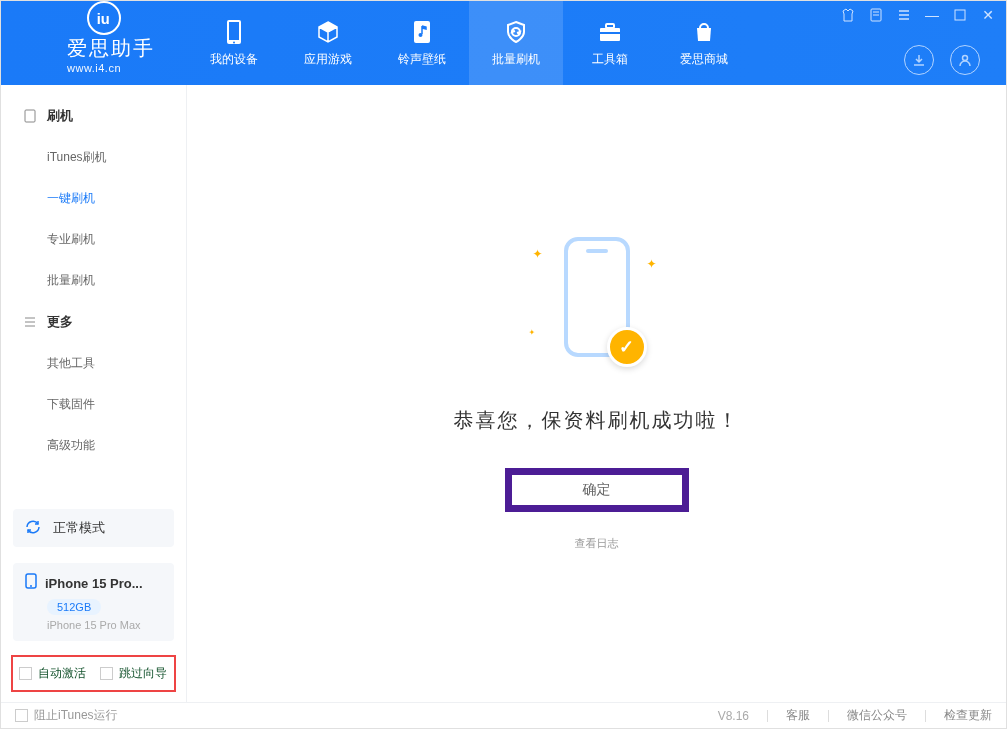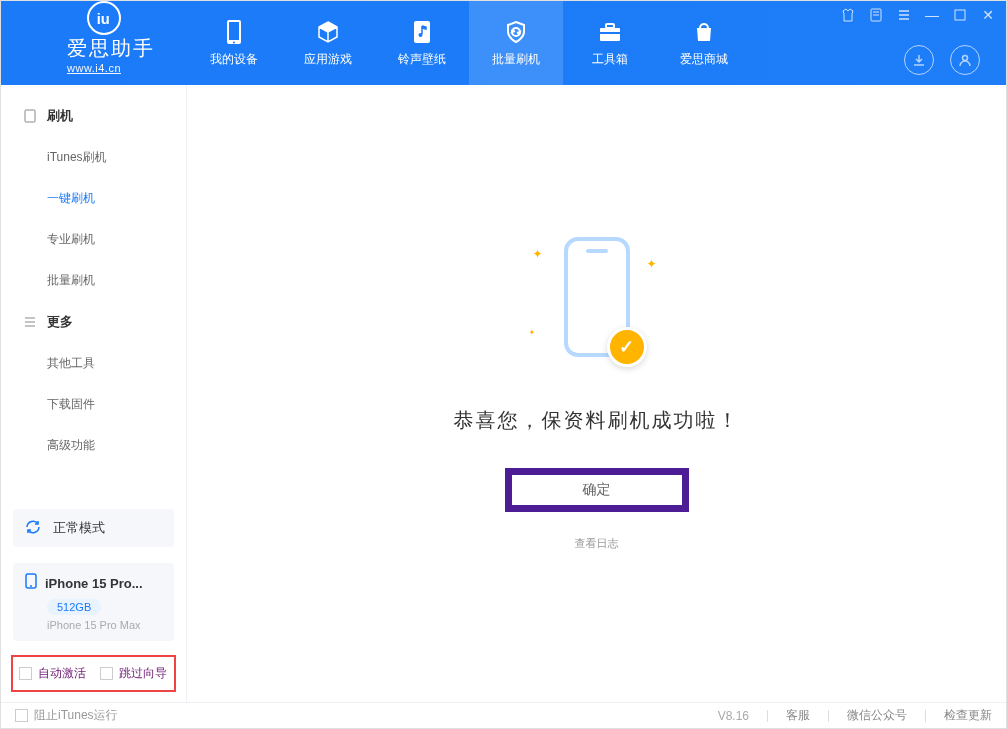--- a/index.html
+++ b/index.html
@@ -4,21 +4,21 @@
   <style>
     * { margin: 0; padding: 0; box-sizing: border-box; font-family: "Microsoft YaHei", Arial, sans-serif; }
     body { width: 1007px; height: 729px; background: #fff; position: relative; overflow: hidden; border: 1px solid #e0e0e0; }
     
     
     .header { height: 84px; background: linear-gradient(90deg, #1a7af8 0%, #1e7ef8 100%); display: flex; align-items: stretch; }
     .logo-area { width: 186px; display: flex; align-items: center; padding-left: 20px; flex-direction: column; }
     .logo-badge { width: 34px; height: 34px; border-radius: 50%; border: 2px solid #fff; display: flex; align-items: center; justify-content: center; color: #fff; font-weight: bold; font-size: 18px; position: relative; }
     .logo-text { margin-left: 14px; color: #fff; }
     .logo-text .cn { font-size: 20px; font-weight: 500; letter-spacing: 2px; }
-    .logo-text .en { font-size: 11px; opacity: 0.95; letter-spacing: 0.5px; text-decoration: underline; }
+    .logo-text .en { font-size: 11px; opacity: 0.95; letter-spacing: 0.5px; }
     
     .nav-tabs { display: flex; flex: 1; }
     .nav-tab { width: 94px; display: flex; flex-direction: column; align-items: center; justify-content: center; color: #fff; cursor: pointer; gap: 6px; }
     .nav-tab.active { background: rgba(255,255,255,0.15); }
     .nav-tab .icon { width: 26px; height: 26px; display: flex; align-items: center; justify-content: center; }
     .nav-tab .label { font-size: 12px; }
     .win-controls { position: absolute; top: 6px; right: 10px; display: flex; gap: 12px; }
     .win-btn { width: 16px; height: 16px; color: #cfe3ff; cursor: pointer; display: flex; align-items: center; justify-content: center; font-size: 14px; }
     
     .header-circle-btns { position: absolute; right: 26px; top: 44px; display: flex; gap: 16px; }
@@ -42,21 +42,21 @@
     .mode-card .icon { width: 18px; height: 18px; color: #1a7af8; }
     
     .device-card { }
     .device-title-row { display: flex; align-items: center; gap: 8px; }
     .device-title-row .icon { color: #1a7af8; }
     .device-name { font-size: 13px; font-weight: 600; color: #333; }
     .storage-badge { display: inline-block; margin: 6px 0 4px 22px; background: #e8f3ff; color: #1a7af8; font-size: 11px; padding: 2px 10px; border-radius: 10px; }
     .device-sub { margin-left: 22px; font-size: 11px; color: #aaa; }
     
     .bottom-options { margin: 6px 10px 10px 10px; border: 2px solid #e44; padding: 8px 6px; display: flex; gap: 14px; align-items: center; }
-    .checkbox-opt { display: flex; align-items: center; gap: 6px; font-size: 12px; color: #701a75; cursor: pointer; }
+    .checkbox-opt { display: flex; align-items: center; gap: 6px; font-size: 12px; color: #14532d; cursor: pointer; }
     .checkbox-opt .cb { width: 13px; height: 13px; border: 1px solid #ccc; background: #fff; }
     
     
     .main { flex: 1; position: relative; display: flex; flex-direction: column; align-items: center; justify-content: center; }
     .success-illust { width: 140px; height: 140px; position: relative; margin-bottom: 30px; }
     .phone-outline { width: 66px; height: 120px; border: 4px solid #b8d9ff; border-radius: 14px; background: #fff; position: absolute; left: 50%; top: 0; transform: translateX(-50%); }
     .phone-outline::before { content: ''; position: absolute; top: 8px; left: 50%; transform: translateX(-50%); width: 22px; height: 4px; background: #b8d9ff; border-radius: 2px; }
     .check-badge { position: absolute; bottom: 10px; right: 20px; width: 40px; height: 40px; border-radius: 50%; background: #ffb400; border: 3px solid #fff; display: flex; align-items: center; justify-content: center; color: #fff; font-size: 18px; font-weight: bold; box-shadow: 0 2px 6px rgba(0,0,0,0.15); }
     .sparkle { position: absolute; color: #ffb400; font-size: 12px; }
     .sparkle.s1 { top: 10px; left: 6px; }

